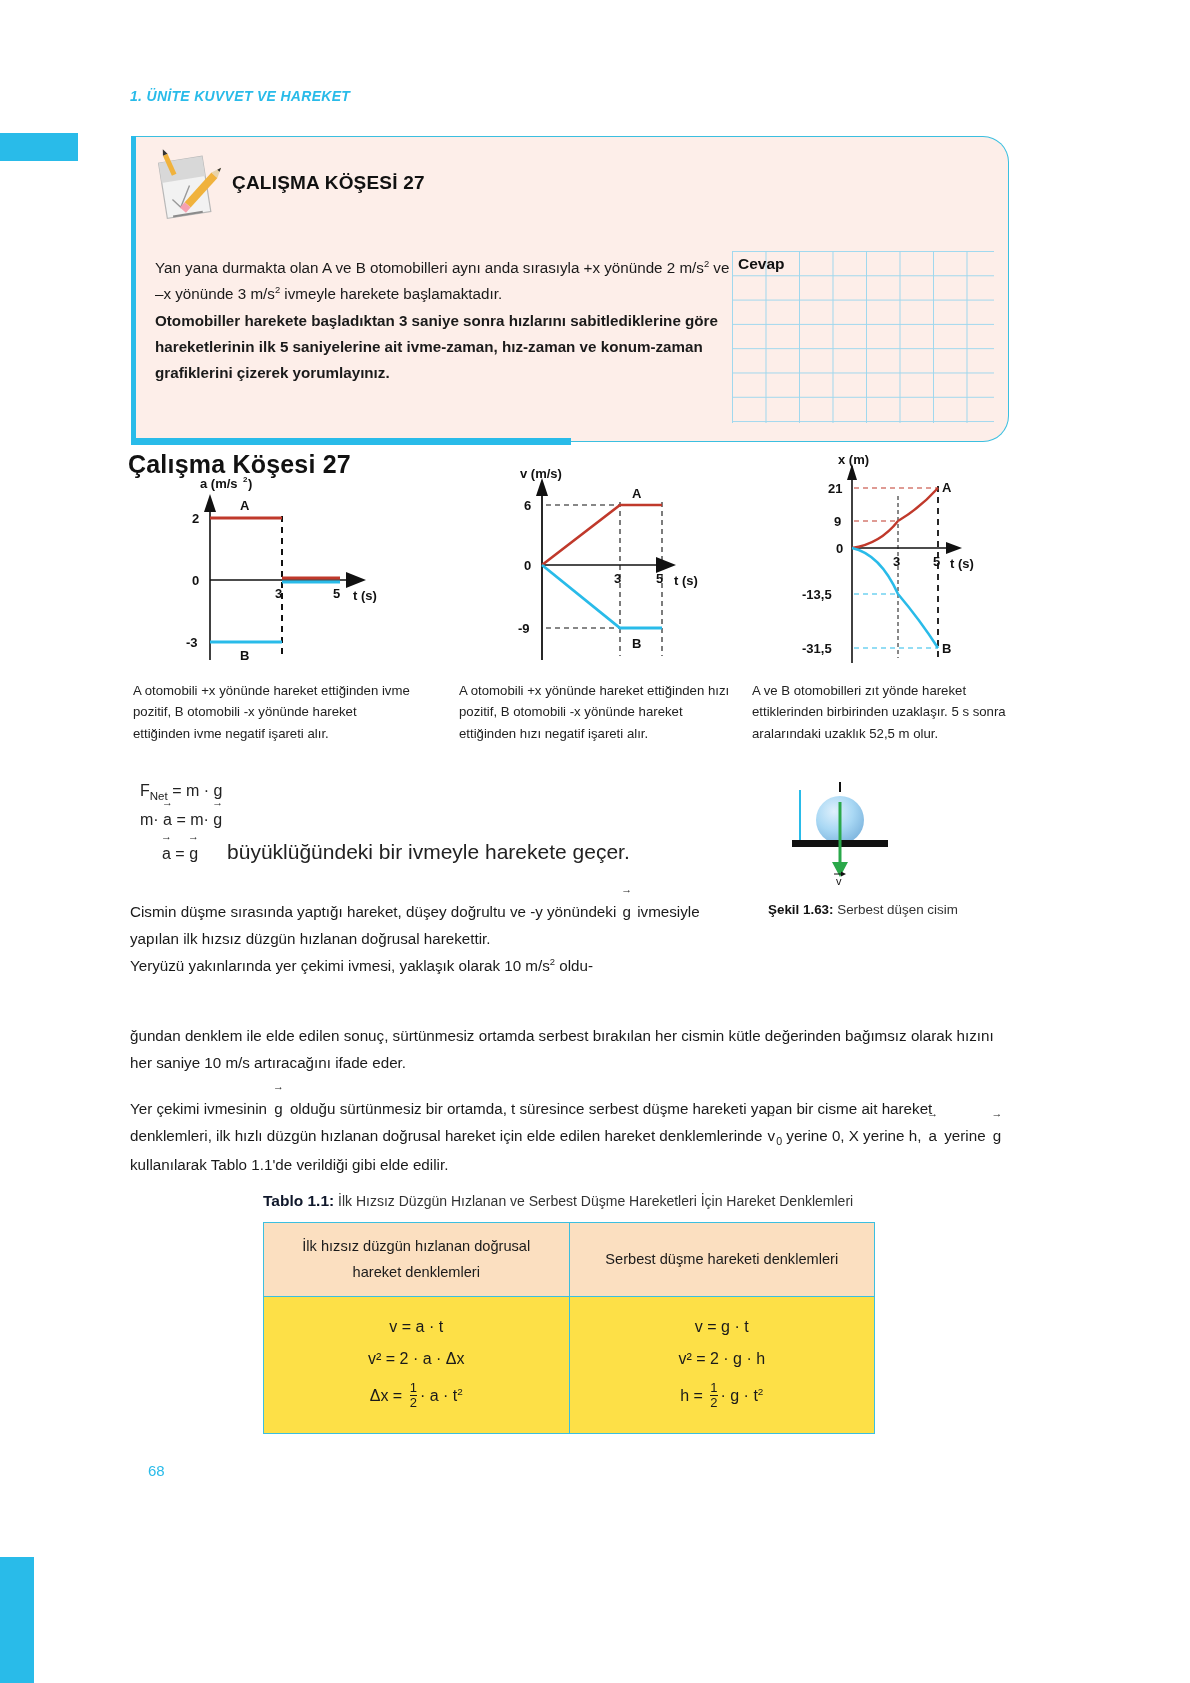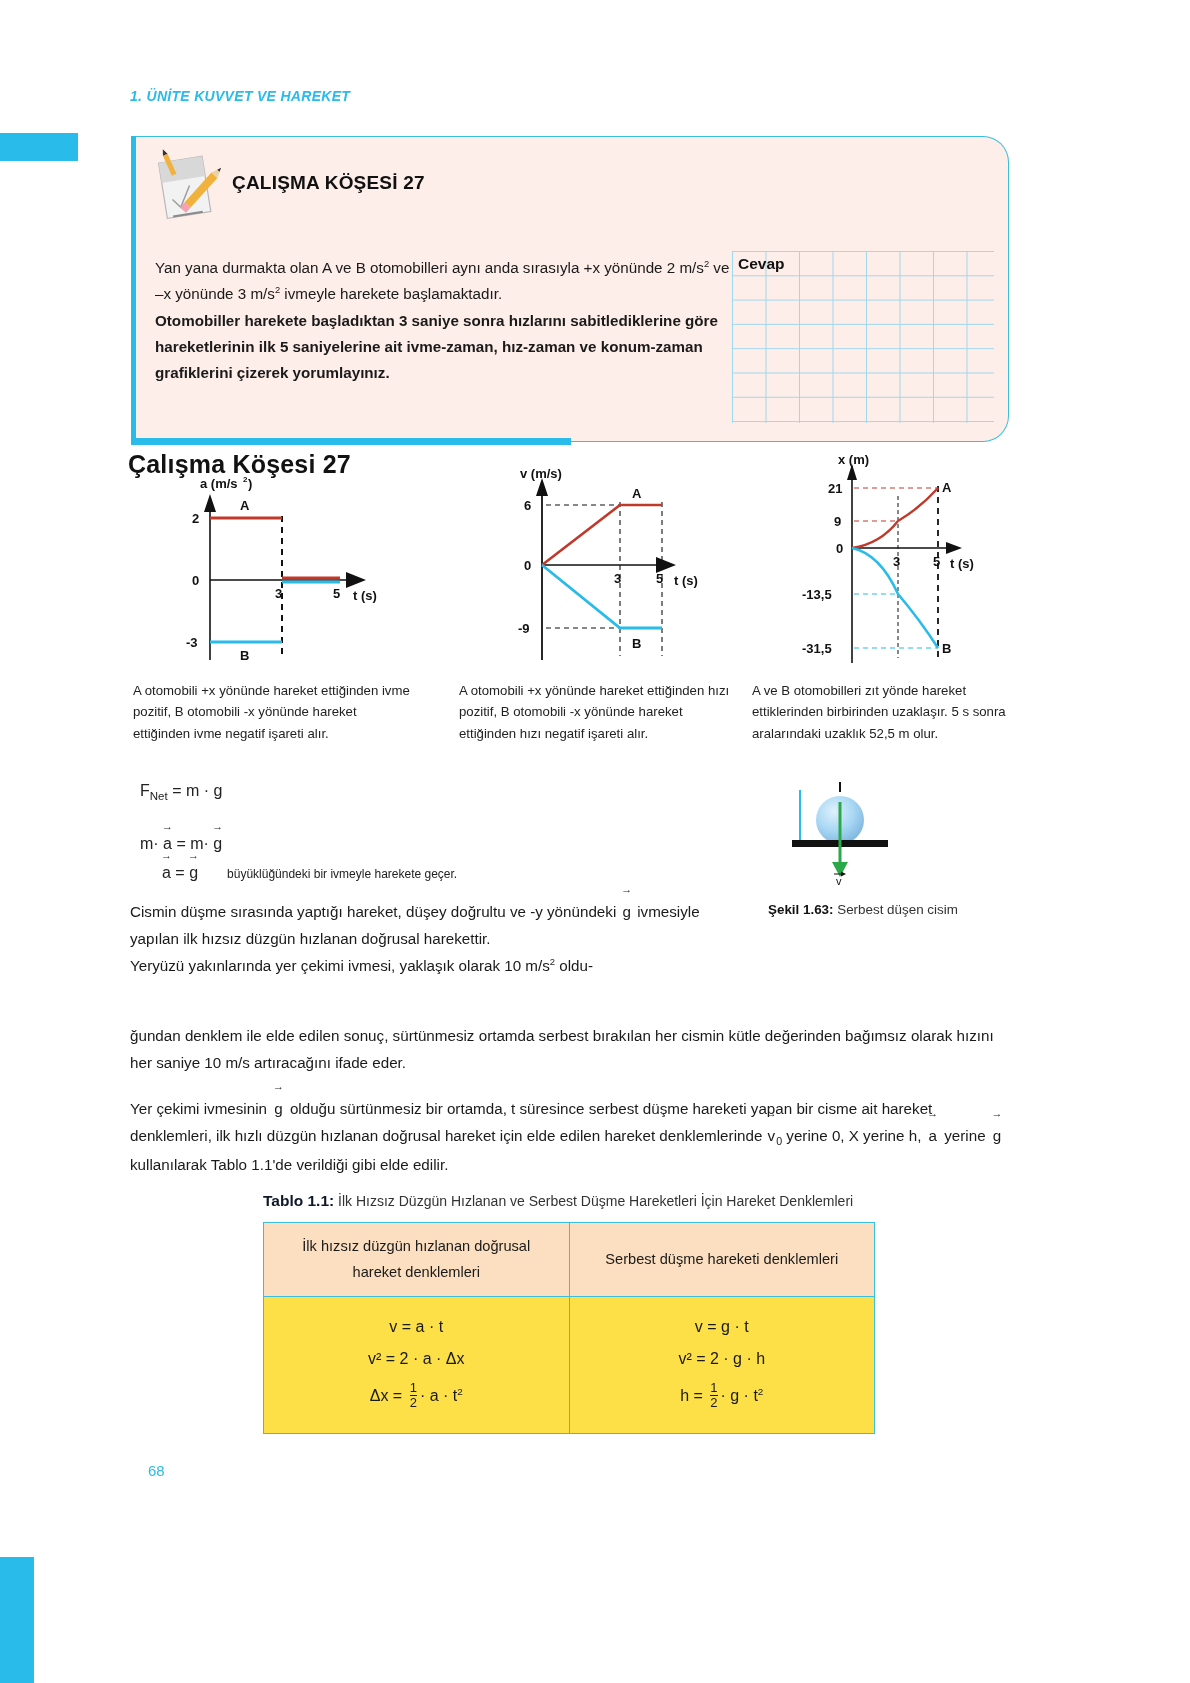--- a/index.html
+++ b/index.html
@@ -94,21 +94,21 @@
     font-size:13.2px; line-height:1.62; color:#222;
   }
 
   .formulas { position:absolute; left:140px; top:782px; font-size:16px; color:#222; }
   .formulas .row { height:29px; white-space:nowrap; }
   .vec { position:relative; display:inline-block; }
   .vec:after {
     content:"→"; position:absolute; left:50%; transform:translateX(-50%);
     top:-14px; font-size:11px; line-height:1;
   }
-  .inline-txt { font-size:12px; padding-left:29px; }
+  .inline-txt { font-size:21px; padding-left:29px; }
 
   
   .sekil-fig { position:absolute; left:770px; top:778px; width:140px; height:110px; }
   .sekil-cap {
     position:absolute; left:768px; top:900px; width:230px;
     font-size:13.4px; line-height:1.5; color:#333;
   }
   .sekil-cap b { color:#111; }
 
   
@@ -290,21 +290,21 @@
   </div>
 
   <div class="expl" style="left:133px; top:680px; width:280px;">A otomobili +x yönünde hareket ettiğinden ivme pozitif, B otomobili -x yönünde hareket ettiğinden ivme negatif işareti alır.</div>
   <div class="expl" style="left:459px; top:680px; width:275px;">A otomobili +x yönünde hareket ettiğinden hızı pozitif, B otomobili -x yönünde hareket ettiğinden hızı negatif işareti alır.</div>
   <div class="expl" style="left:752px; top:680px; width:256px;">A ve B otomobilleri zıt yönde hareket ettiklerinden birbirinden uzaklaşır. 5 s sonra aralarındaki uzaklık 52,5 m olur.</div>
 
   <div class="formulas">
     <div class="row">
       <span>F</span><sub style="font-size:.72em">Net</sub><span> = m · g</span>
     </div>
-    <div class="row" style="padding-left:-8px;margin-top:24px;">
+    <div class="row" style="padding-left:-8px;">
       m·&nbsp;<span class="vec">a</span> = m·&nbsp;<span class="vec">g</span>
     </div>
     <div class="row" style="padding-left:22px;">
       <span class="vec">a</span> = <span class="vec">g</span><span class="inline-txt">büyüklüğündeki bir ivmeyle harekete geçer.</span>
     </div>
   </div>
 
   <div class="sekil-fig">
     <svg viewBox="0 0 140 110" width="140" height="110">
       <line x1="30" y1="12" x2="30" y2="62" stroke="#29bbe9" stroke-width="2"></line>

